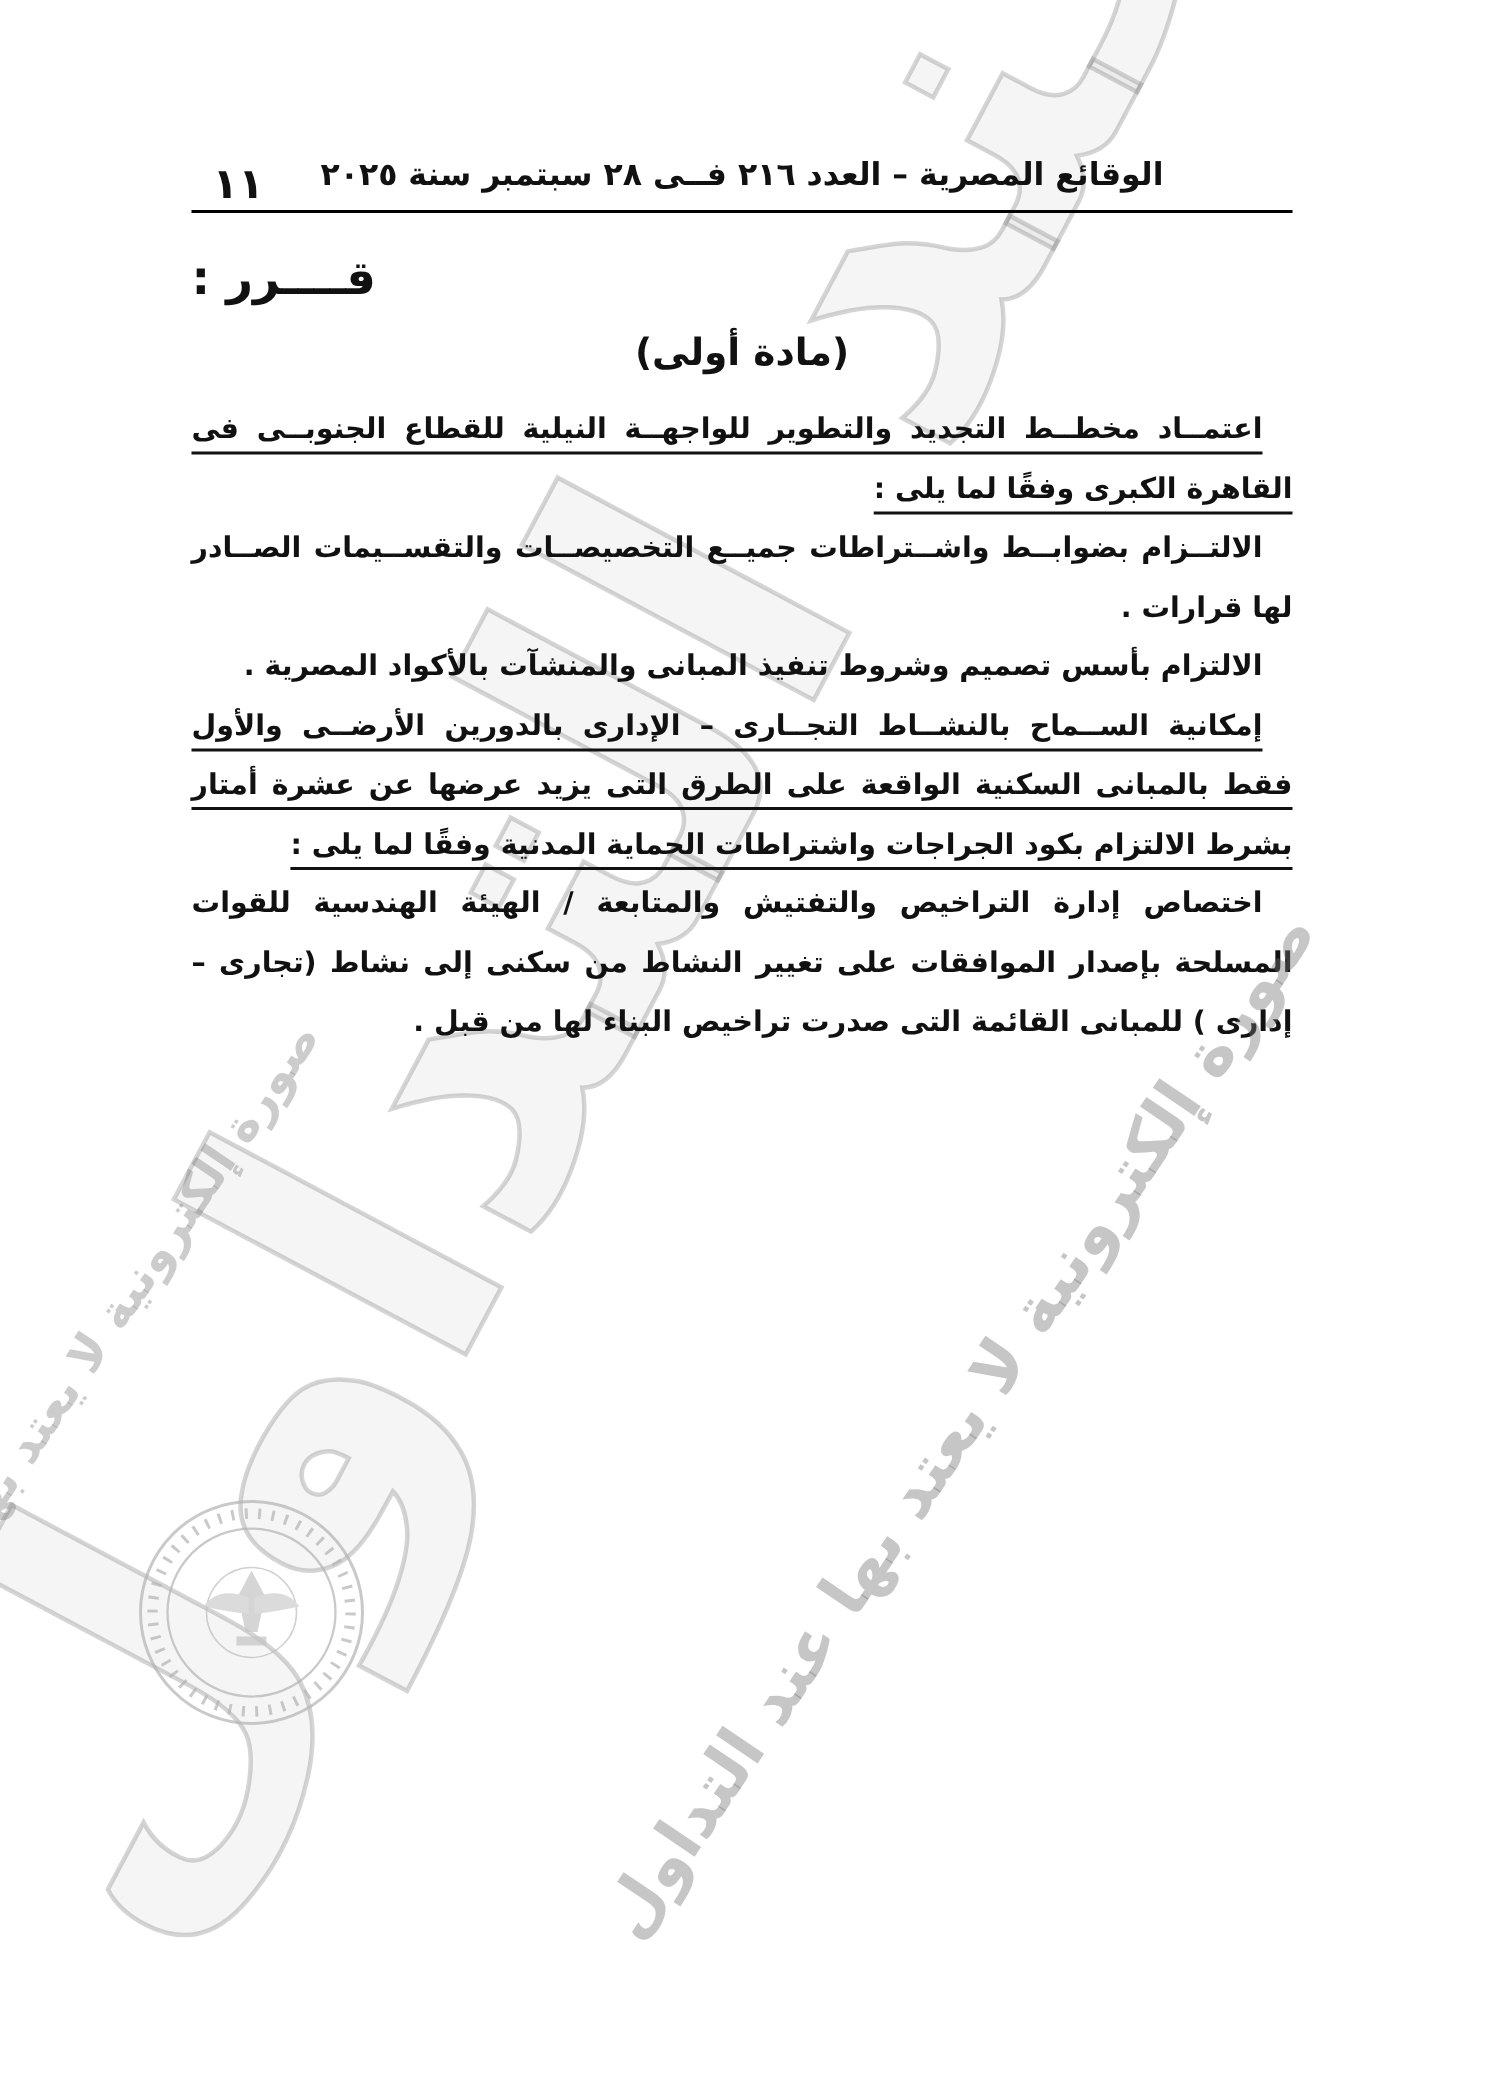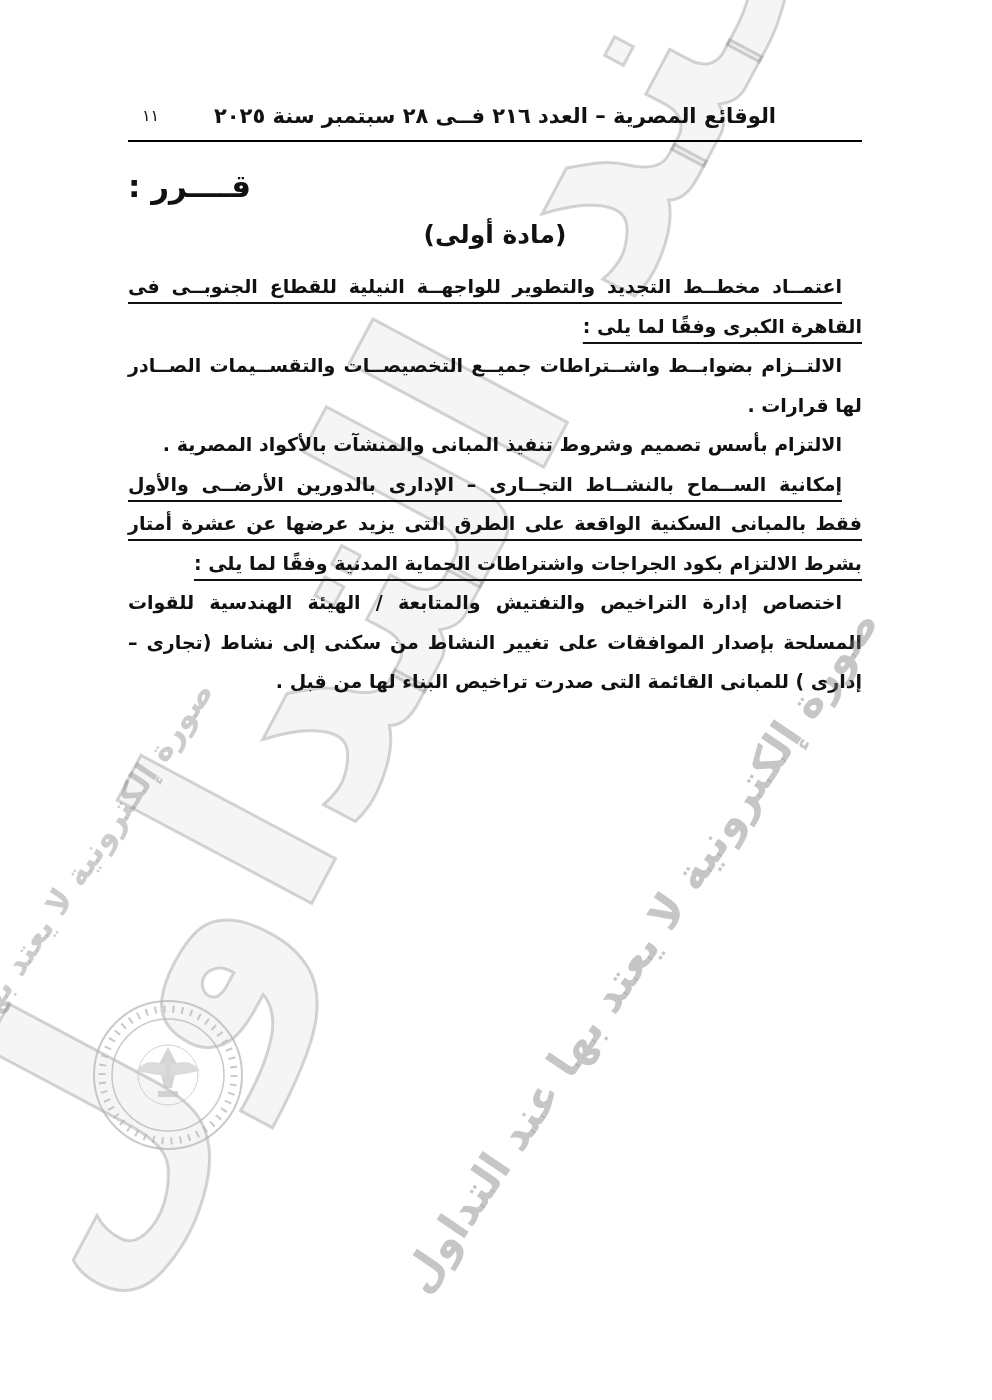--- a/index.html
+++ b/index.html
@@ -24,22 +24,22 @@
     position:relative;
     text-align:center;
     font-weight:bold;
     font-size:21px;
     padding-bottom:12px;
     color:#111111;
   }
   .page-number{
     position:absolute;
     left:14px;top:2px;
-    font-size:16px;
-    font-weight:normal;
+    font-size:28px;
+    font-weight:bold;
   }
   .header-rule{
     border:0;
     border-top:2px solid #000;
     margin:0 0 26px 0;
   }
   .doc-title{
     text-align:left;
     font-weight:bold;
     font-size:31px;

